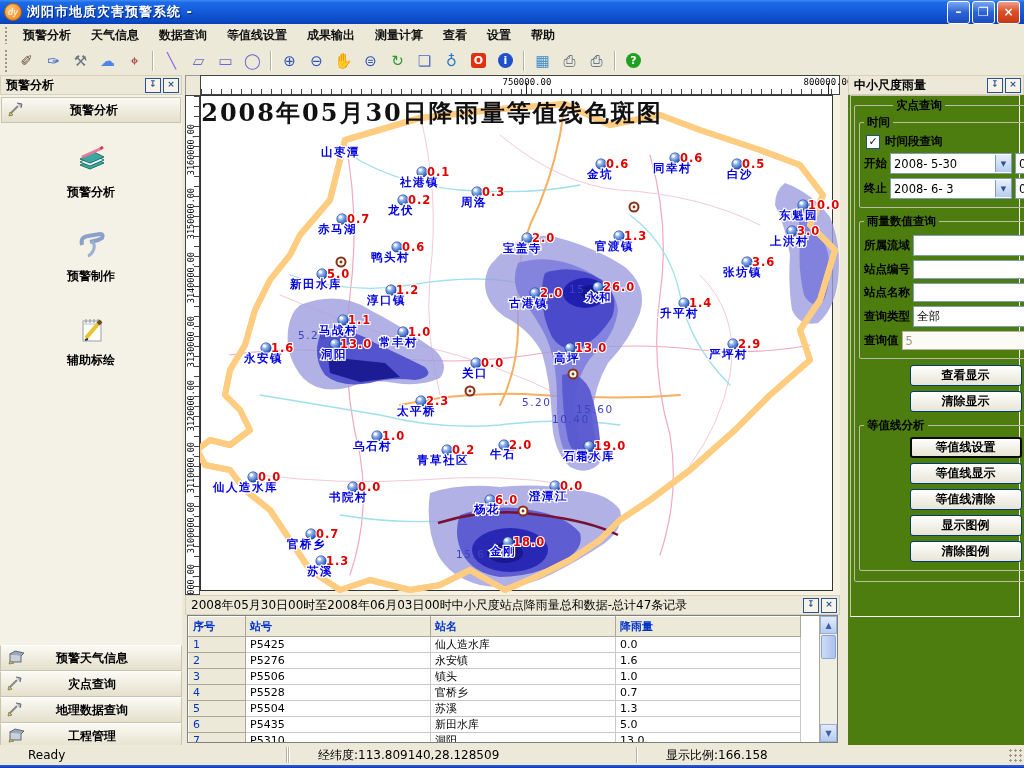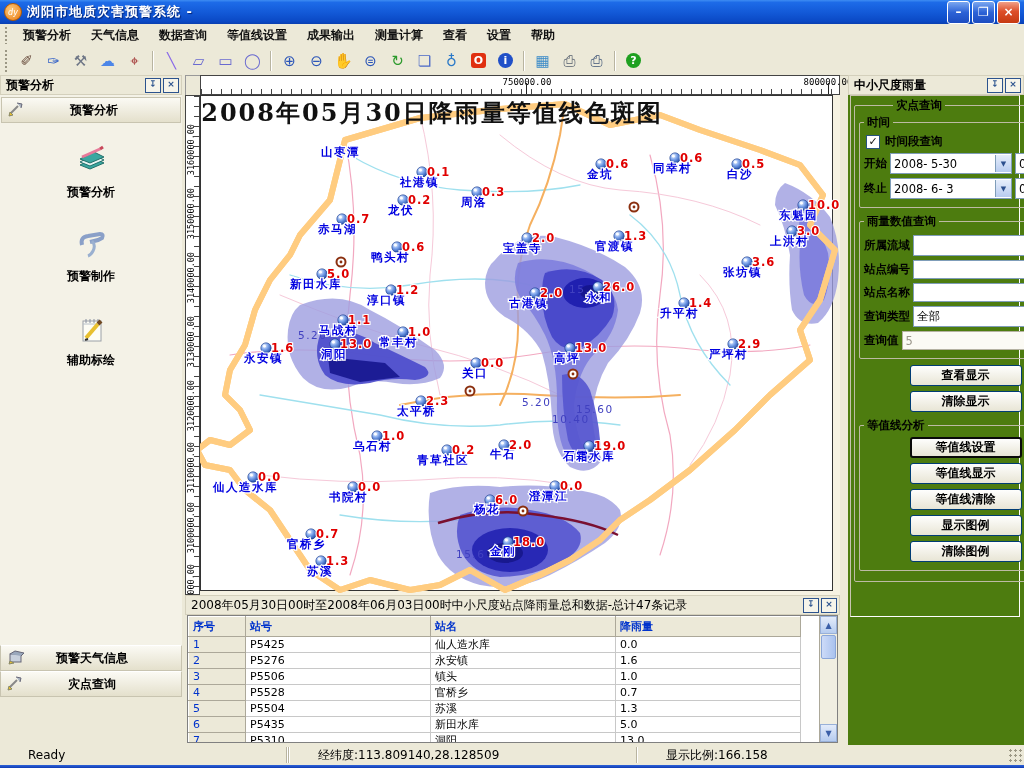--- a/index.html
+++ b/index.html
@@ -246,20 +246,36 @@
         <span class="lb-label">预警天气信息</span>
       </div>
       <div class="lb-bar">
         <span class="s-icon"><svg width="18" height="16" viewBox="0 0 18 16">
             <path d="M3 12 L10 5" stroke="#888" stroke-width="2"></path>
             <path d="M9 2 L14 3 L13 7" fill="#AAB4C0" stroke="#667"></path>
             <path d="M2 11 l3 3 l-4 1 Z" fill="#E8C030" stroke="#886"></path>
           </svg></span>
         <span class="lb-label">灾点查询</span>
       </div>
+      <div class="lb-bar">
+        <span class="s-icon"><svg width="18" height="16" viewBox="0 0 18 16">
+            <path d="M3 12 L10 5" stroke="#888" stroke-width="2"></path>
+            <path d="M9 2 L14 3 L13 7" fill="#AAB4C0" stroke="#667"></path>
+            <path d="M2 11 l3 3 l-4 1 Z" fill="#E8C030" stroke="#886"></path>
+          </svg></span>
+        <span class="lb-label">地理数据查询</span>
+      </div>
+      <div class="lb-bar">
+        <span class="s-icon"><svg width="18" height="16" viewBox="0 0 18 16">
+            <rect x="3" y="5" width="11" height="8" fill="#C8D0DC" stroke="#667"></rect>
+            <path d="M3 5 L8 2 L17 4 L14 7" fill="#9AA8BC" stroke="#667"></path>
+            <path d="M3 12 l4 2 l-5 1 Z" fill="#E8C030" stroke="#886"></path>
+          </svg></span>
+        <span class="lb-label">工程管理</span>
+      </div>
     </div>
 
   <div class="map-panel">
     <div class="ruler-corner"></div>
     <div class="ruler-top" id="ruler-top">
         <span class="rt-label" style="left: 326px;">750000.00</span>
         <span class="rt-tick" style="left: 325px;"></span>
         <span class="rt-label" style="left: 627px;">800000.00</span>
         <span class="rt-tick" style="left: 627px;"></span>
       </div>

